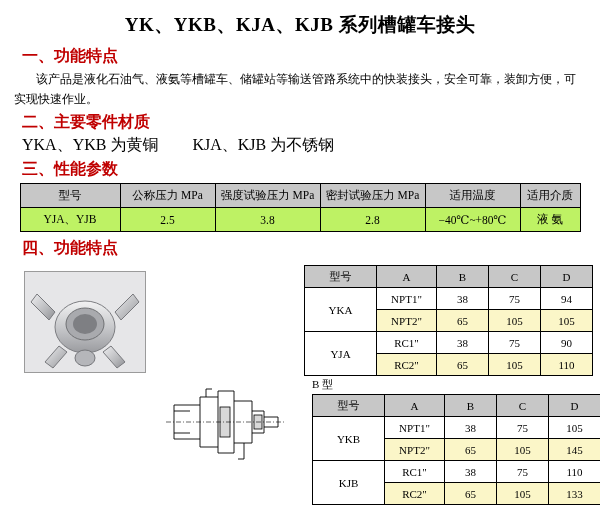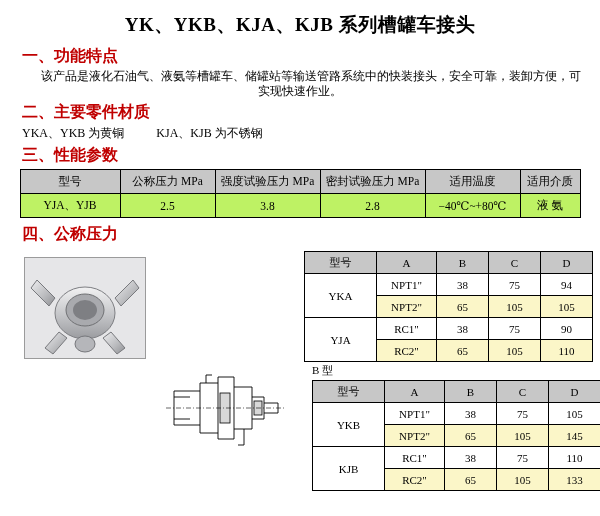--- a/index.html
+++ b/index.html
@@ -32,31 +32,30 @@
   }
   .sec-head {
     color: #c00000;
     font-weight: bold;
     font-size: 16px;
     margin: 3px 0 2px 12px;
     font-family: "Liberation Sans", sans-serif;
   }
   .body-text {
     font-size: 12px;
-    line-height: 15px;
+    line-height: 20px;
     margin: 0 4px 0 4px;
     text-indent: 0;
     font-family: "Liberation Serif", "DejaVu Serif", serif;
-    text-align: center;
   }
   .body-text.indent {
     text-indent: 22px;
   }
   .mat-line {
-    font-size: 12px;
+    font-size: 16px;
     margin: 1px 0 0 12px;
     font-family: "Liberation Serif", "DejaVu Serif", serif;
   }
   .mat-line .gap {
     display: inline-block;
     width: 26px;
   }
   
   table.perf {
     border-collapse: collapse;
@@ -172,21 +171,21 @@
         <td>YJA、YJB</td>
         <td>2.5</td>
         <td>3.8</td>
         <td>2.8</td>
         <td>−40℃~+80℃</td>
         <td>液 氨</td>
       </tr>
     </tbody>
   </table>
 
-  <div class="sec-head" style="margin-top:6px">四、公称压力</div>
+  <div class="sec-head" style="margin-top:6px">四、功能特点</div>
 
   <div class="dims">
 
     <div class="media photo" style="left:14px; top:6px; width:120px; height:100px;">
       <svg width="120" height="100" viewBox="0 0 120 100">
         <defs>
           <linearGradient id="mg1" x1="0" y1="0" x2="0" y2="1">
             <stop offset="0%" stop-color="#f2f2f3"></stop>
             <stop offset="50%" stop-color="#c8c9cc"></stop>
             <stop offset="100%" stop-color="#9a9b9f"></stop>

